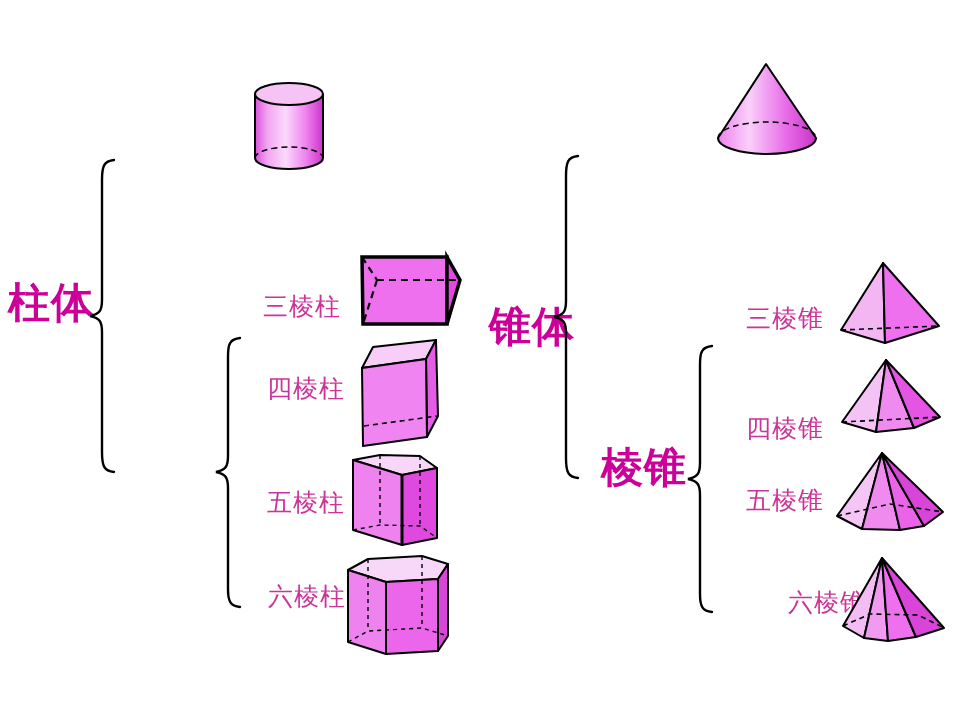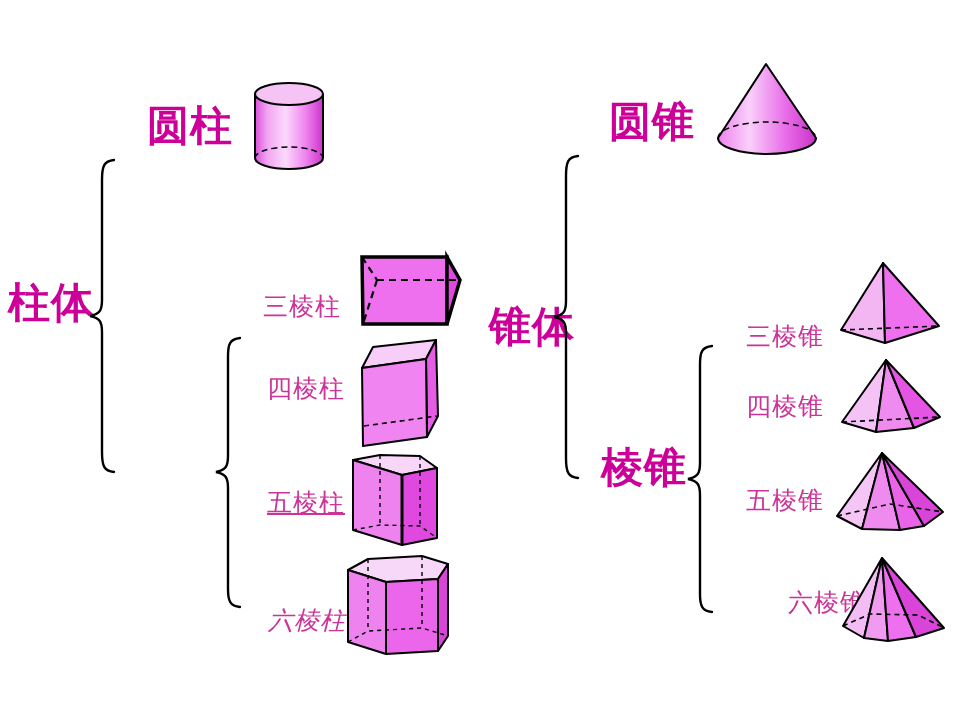--- a/index.html
+++ b/index.html
@@ -52,27 +52,26 @@
         <stop offset="0%" stop-color="#ee82ee"></stop>
         <stop offset="32%" stop-color="#f9d0f9"></stop>
         <stop offset="68%" stop-color="#e96fe9"></stop>
         <stop offset="100%" stop-color="#c933c9"></stop>
       </linearGradient>
     </defs>
   </svg>
 
   <div class="lbl-big" style="left:8px; top:281px;">柱体</div>
 
-  <div class="lbl-big" style="left:147px; top:104px;">圆柱</div>
 
 
   <div class="lbl-small" style="left:263px; top:294px;">三棱柱</div>
   <div class="lbl-small" style="left:267px; top:376px;">四棱柱</div>
-  <div class="lbl-small" style="left:267px; top:490px;text-decoration:underline;">五棱柱</div>
-  <div class="lbl-small" style="left:268px; top:608px;font-style:italic;">六棱柱</div>
+  <div class="lbl-small" style="left:267px; top:490px;">五棱柱</div>
+  <div class="lbl-small" style="left:268px; top:584px;">六棱柱</div>
 
   <svg class="shape" style="left:250px; top:82px;" width="78" height="92" viewBox="0 0 78 92">
     <path d="M5 12 L5 76 A34 11 0 0 0 73 76 L73 12" fill="url(#gradCyl)" stroke="#000" stroke-width="2"></path>
     <path d="M5 76 A34 11 0 0 1 73 76" fill="none" stroke="#000" stroke-width="1.5" stroke-dasharray="6 4"></path>
     <ellipse cx="39" cy="12" rx="34" ry="11" fill="#f6c3f5" stroke="#000" stroke-width="2"></ellipse>
   </svg>
 
   <svg class="shape" style="left:356px; top:250px;" width="110" height="82" viewBox="0 0 110 82">
     <path d="M6 7 L91 7 L91 74 L7 74 Z" fill="#ee70ee" stroke="#000" stroke-width="3.5" stroke-linejoin="miter"></path>
     <path d="M91 7 L104 30 L91 74 Z" fill="#e049e0" stroke="#000" stroke-width="3.5" stroke-linejoin="miter"></path>
@@ -97,26 +96,25 @@
   <svg class="shape" style="left:344px; top:554px;" width="112" height="104" viewBox="0 0 112 104">
     <path d="M4 16 L24 5 L78 2 L104 10 L94 25 L42 28 Z" fill="#f8d8f8" stroke="#000" stroke-width="2" stroke-linejoin="round"></path>
     <path d="M4 16 L42 28 L42 100 L4 88 Z" fill="#ee82ee" stroke="#000" stroke-width="2" stroke-linejoin="round"></path>
     <path d="M42 28 L94 25 L94 97 L42 100 Z" fill="#eb66eb" stroke="#000" stroke-width="2" stroke-linejoin="round"></path>
     <path d="M94 25 L104 10 L104 82 L94 97 Z" fill="#d944d9" stroke="#000" stroke-width="2" stroke-linejoin="round"></path>
     <path d="M24 5 L24 77 M78 2 L78 74 M4 88 L24 77 L78 74 L104 82" fill="none" stroke="#000" stroke-width="1.4" stroke-dasharray="4 4"></path>
   </svg>
 
   <div class="lbl-big" style="left:489px; top:281px;margin-top:24px;">锥体</div>
 
-  <div class="lbl-big" style="left:609px; top:100px;">圆锥</div>
 
   <div class="lbl-big" style="left:601px; top:446px;">棱锥</div>
 
-  <div class="lbl-small" style="left:746px; top:324px;text-align:center;">三棱锥</div>
-  <div class="lbl-small" style="left:746px; top:394px;">四棱锥</div>
+  <div class="lbl-small" style="left:746px; top:306px;text-align:center;">三棱锥</div>
+  <div class="lbl-small" style="left:746px; top:416px;">四棱锥</div>
   <div class="lbl-small" style="left:746px; top:488px;text-align:right;">五棱锥</div>
   <div class="lbl-small" style="left:788px; top:590px;">六棱锥</div>
 
   <svg class="shape" style="left:710px; top:60px;" width="112" height="100" viewBox="0 0 112 100">
     <path d="M56 4 L8 78 A49 16 0 0 0 106 78 Z" fill="url(#gradCone)" stroke="#000" stroke-width="2" stroke-linejoin="round"></path>
     <path d="M8 78 A49 16 0 0 1 106 78" fill="none" stroke="#000" stroke-width="1.5" stroke-dasharray="6 4"></path>
   </svg>
 
   <svg class="shape" style="left:836px; top:260px;" width="108" height="88" viewBox="0 0 108 88">
     <path d="M47 3 L5 70 L49 83 Z" fill="#f3b6f3" stroke="#000" stroke-width="2" stroke-linejoin="round"></path>

